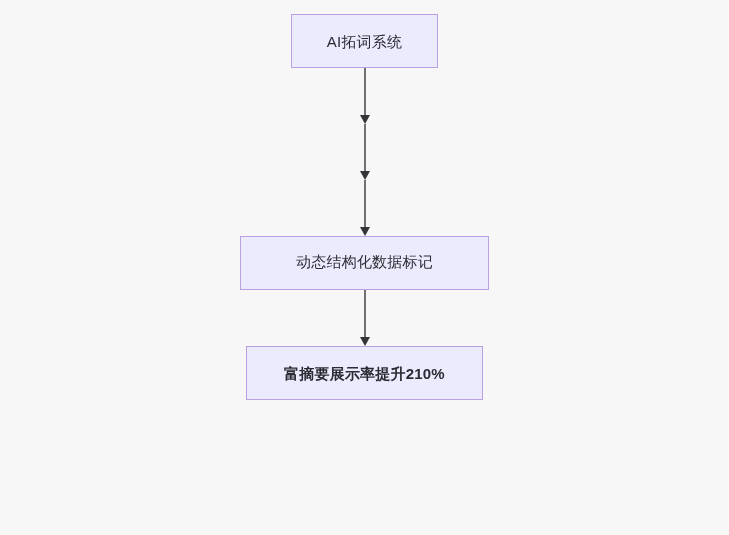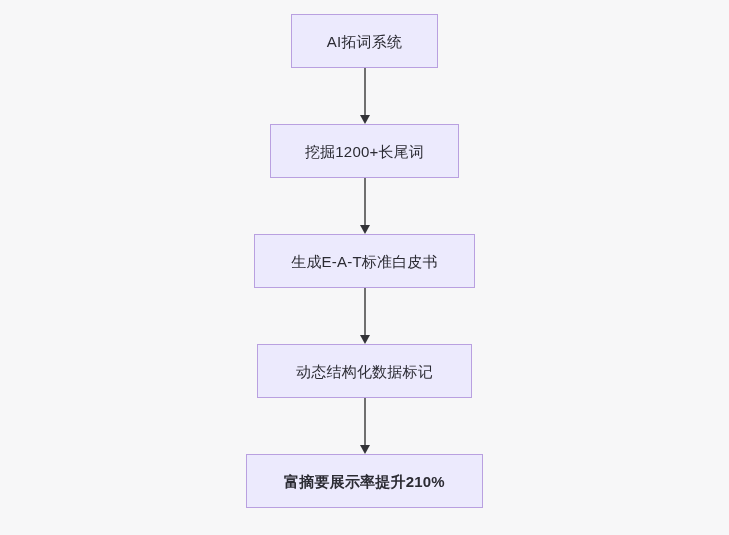--- a/index.html
+++ b/index.html
@@ -46,21 +46,21 @@
     line-height: 1;
     color: #2b2b33;
     white-space: nowrap;
     letter-spacing: 0.2px;
   }
 
   
   .node.n1 { width: 147px; }
   .node.n2 { width: 189px; }
   .node.n3 { width: 221px; }
-  .node.n4 { width: 215px; }
+  .node.n4 { width: 249px; font-family: Liberation Mono, monospace; }
   .node.n5 { width: 237px; font-weight: bold; }
 
   .connector {
     position: relative;
     width: 14px;
     height: 56px;
     display: flex;
     justify-content: center;
   }
   .connector .shaft {
@@ -96,32 +96,26 @@
 
     <div class="node n1">
       <span class="node-label">AI拓词系统</span>
     </div>
 
     <div class="connector">
       <span class="shaft"></span>
       <span class="head"></span>
     </div>
 
-    <div class="node n2">
-      <span class="node-label">挖掘1200+长尾词</span>
-    </div>
 
     <div class="connector">
       <span class="shaft"></span>
       <span class="head"></span>
     </div>
 
-    <div class="node n3">
-      <span class="node-label">生成E-A-T标准白皮书</span>
-    </div>
 
     <div class="connector">
       <span class="shaft"></span>
       <span class="head"></span>
     </div>
 
     <div class="node n4">
       <span class="node-label">动态结构化数据标记</span>
     </div>
 

